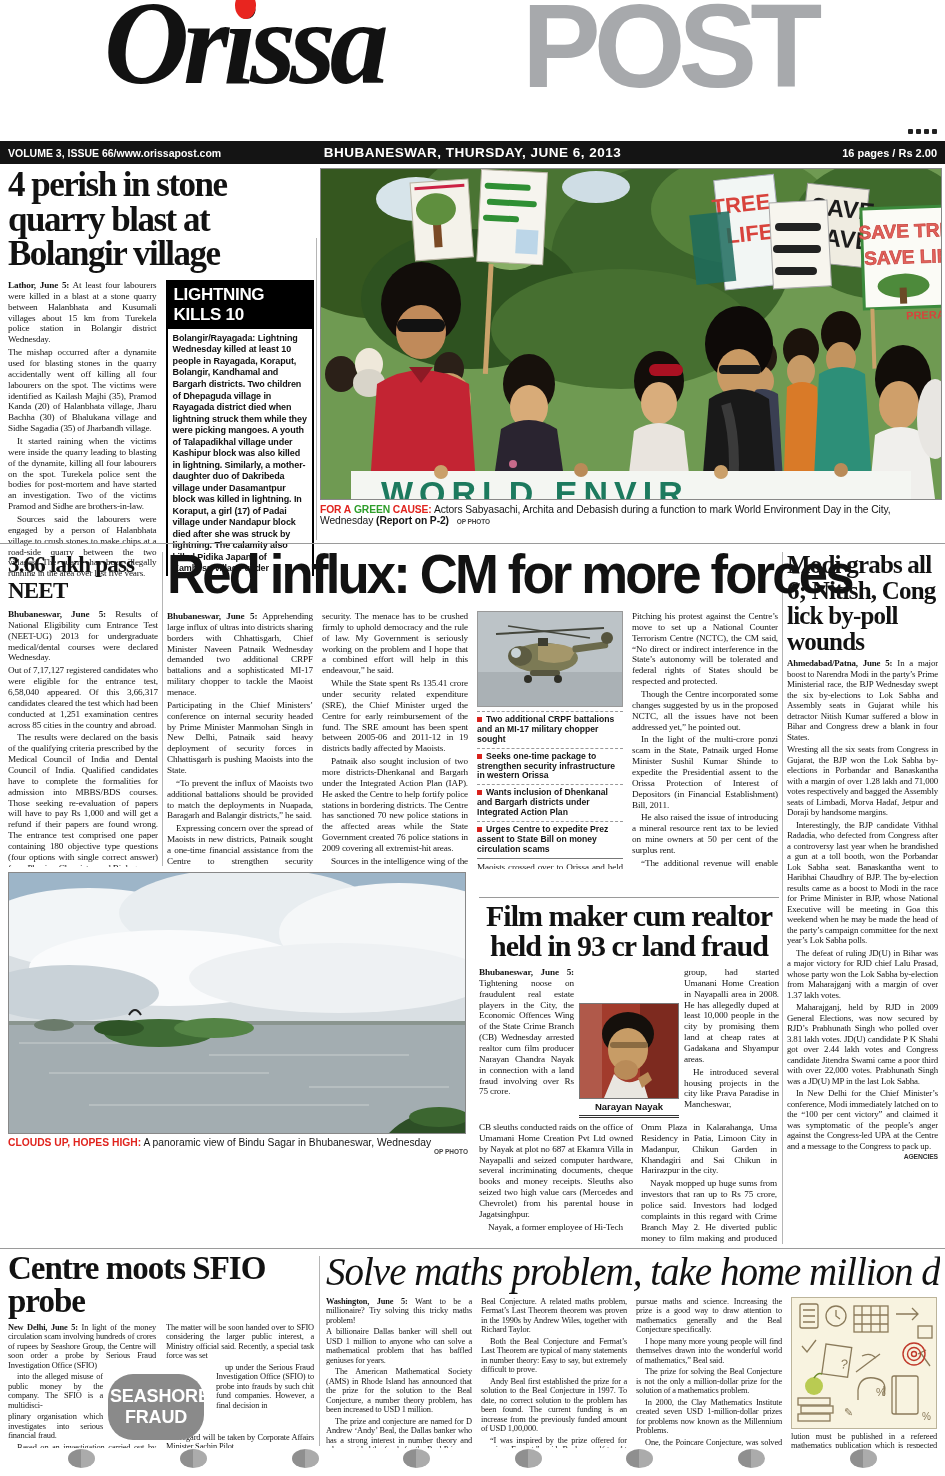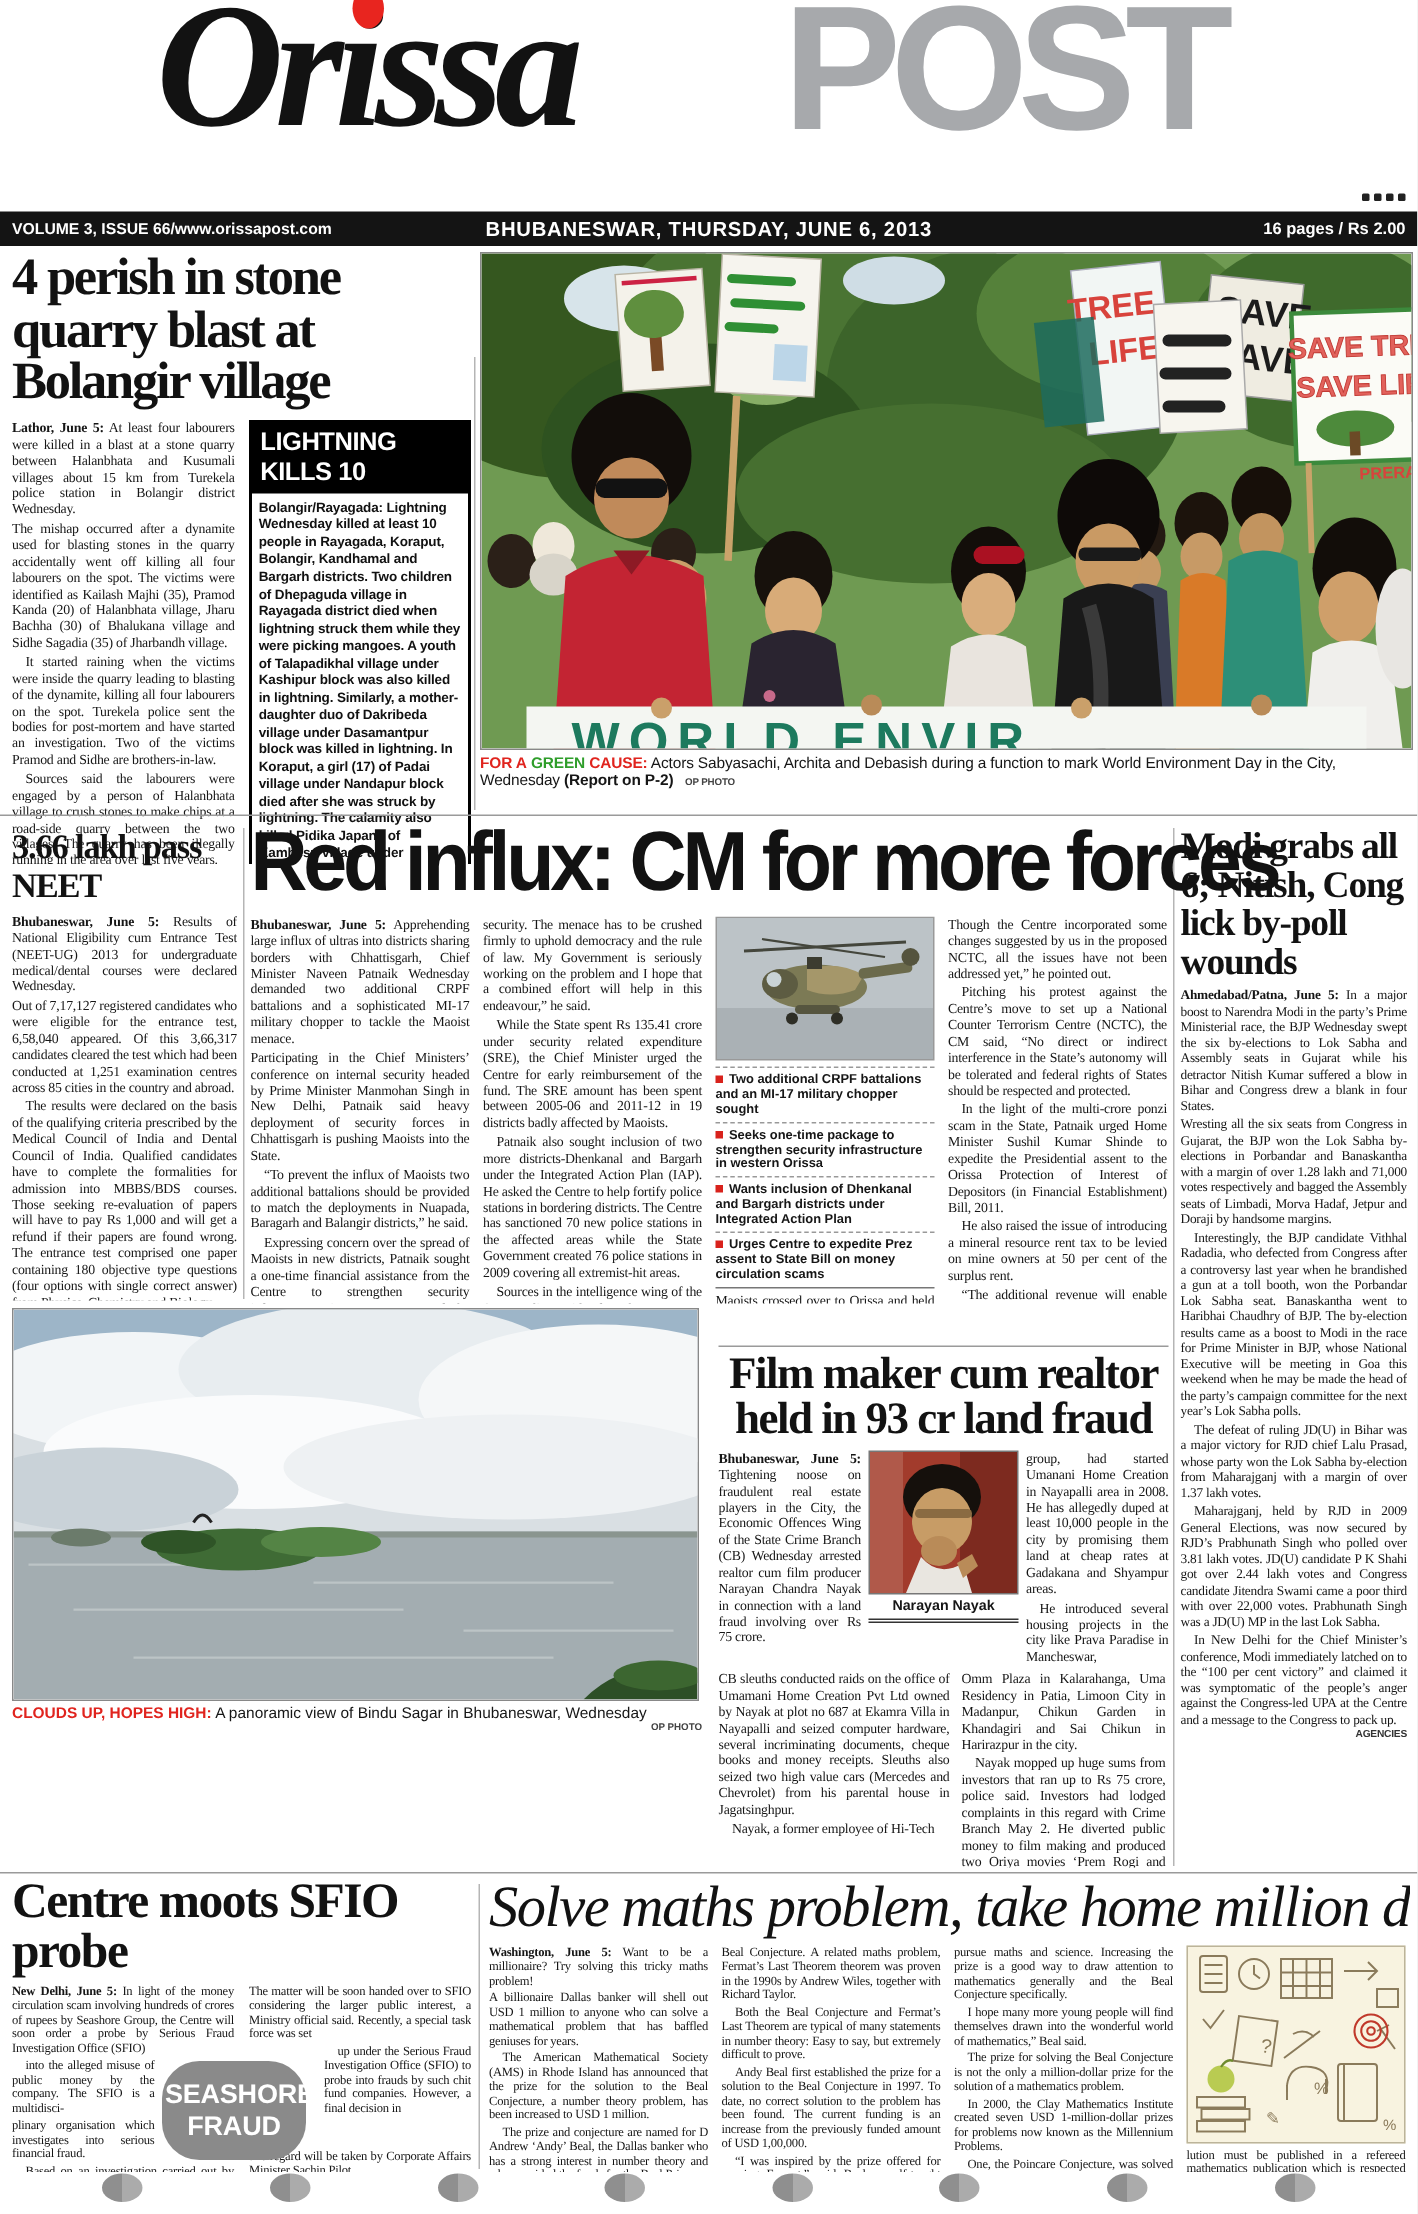--- a/index.html
+++ b/index.html
@@ -68,21 +68,21 @@
   .modi h2{margin:0 0 4px;font-size:25px;line-height:1.02;letter-spacing:-.8px;font-weight:700;}
   
   .bindu{position:absolute;left:8px;top:872px;width:460px;}
   .bindu-img{width:458px;height:262px;border:1px solid #888;box-sizing:border-box;overflow:hidden;}
   .bindu-cap{margin-top:3px;font-family:"Liberation Sans",sans-serif;font-size:10.3px;}
   
   .filmmaker{position:absolute;left:479px;top:901px;width:300px;height:344px;overflow:hidden;}
   .filmmaker h2{margin:0 0 6px;font-size:30px;line-height:1.0;letter-spacing:-1px;text-align:center;font-weight:700;}
   .fm-row1{display:flex;gap:5px;}
   .fm-colA,.fm-colC{width:95px;}
-  .fm-photo{width:100px;text-align:center;}
+  .fm-photo{width:100px;text-align:center;margin-top:36px;}
   .fm-photo .img{width:100px;height:96px;border:1px solid #777;box-sizing:border-box;overflow:hidden;}
   .fm-photo .pc{font-family:"Liberation Sans",sans-serif;font-weight:700;font-size:9.5px;margin:2px 0;
       border-bottom:3px double #333;padding-bottom:3px;}
   .fm-row2{display:flex;gap:8px;margin-top:2px;}
   .fm-l{width:154px;} .fm-r{width:136px;}
   
   .sfio{position:absolute;left:8px;top:1252px;width:306px;height:196px;overflow:hidden;}
   .sfio h2{margin:0 0 5px;font-size:33px;letter-spacing:-1px;line-height:1;font-weight:700;}
   .sfio-cols{display:flex;gap:10px;}
   .scol{width:148px;}
@@ -334,22 +334,22 @@
             <p>Seeks one-time package to strengthen security infrastructure in western Orissa</p>
             <p>Wants inclusion of Dhenkanal and Bargarh districts under Integrated Action Plan</p>
             <p>Urges Centre to expedite Prez assent to State Bill on money circulation scams</p>
           </div>
         <div class="jtext">
           <p>Maoists crossed over to Orissa and held camps in Koraput and Malkangiri districts. “Since they intermingle with local tribals, it is difficult for the police to identify them,” a police official said.</p>
         </div>
       </div>
       <div class="icol jtext">
         <div>
+            <p>Pitching his protest against the Centre’s move to set up a National Counter Terrorism Centre (NCTC), the CM said, “No direct or indirect interference in the State’s autonomy will be tolerated and federal rights of States should be respected and protected.</p>
             <p>Though the Centre incorporated some changes suggested by us in the proposed NCTC, all the issues have not been addressed yet,” he pointed out.</p>
-            <p>Pitching his protest against the Centre’s move to set up a National Counter Terrorism Centre (NCTC), the CM said, “No direct or indirect interference in the State’s autonomy will be tolerated and federal rights of States should be respected and protected.</p>
             <p>In the light of the multi-crore ponzi scam in the State, Patnaik urged Home Minister Sushil Kumar Shinde to expedite the Presidential assent to the Orissa Protection of Interest of Depositors (in Financial Establishment) Bill, 2011.</p>
             <p>He also raised the issue of introducing a mineral resource rent tax to be levied on mine owners at 50 per cent of the surplus rent.</p>
             <p>“The additional revenue will enable the State to invest in infrastructure and job creation which would directly benefit the tribal community in mining-affected areas,” he said.</p>
           </div>
 
       </div>
     </div>
   </div>
 
   <div class="modi">

